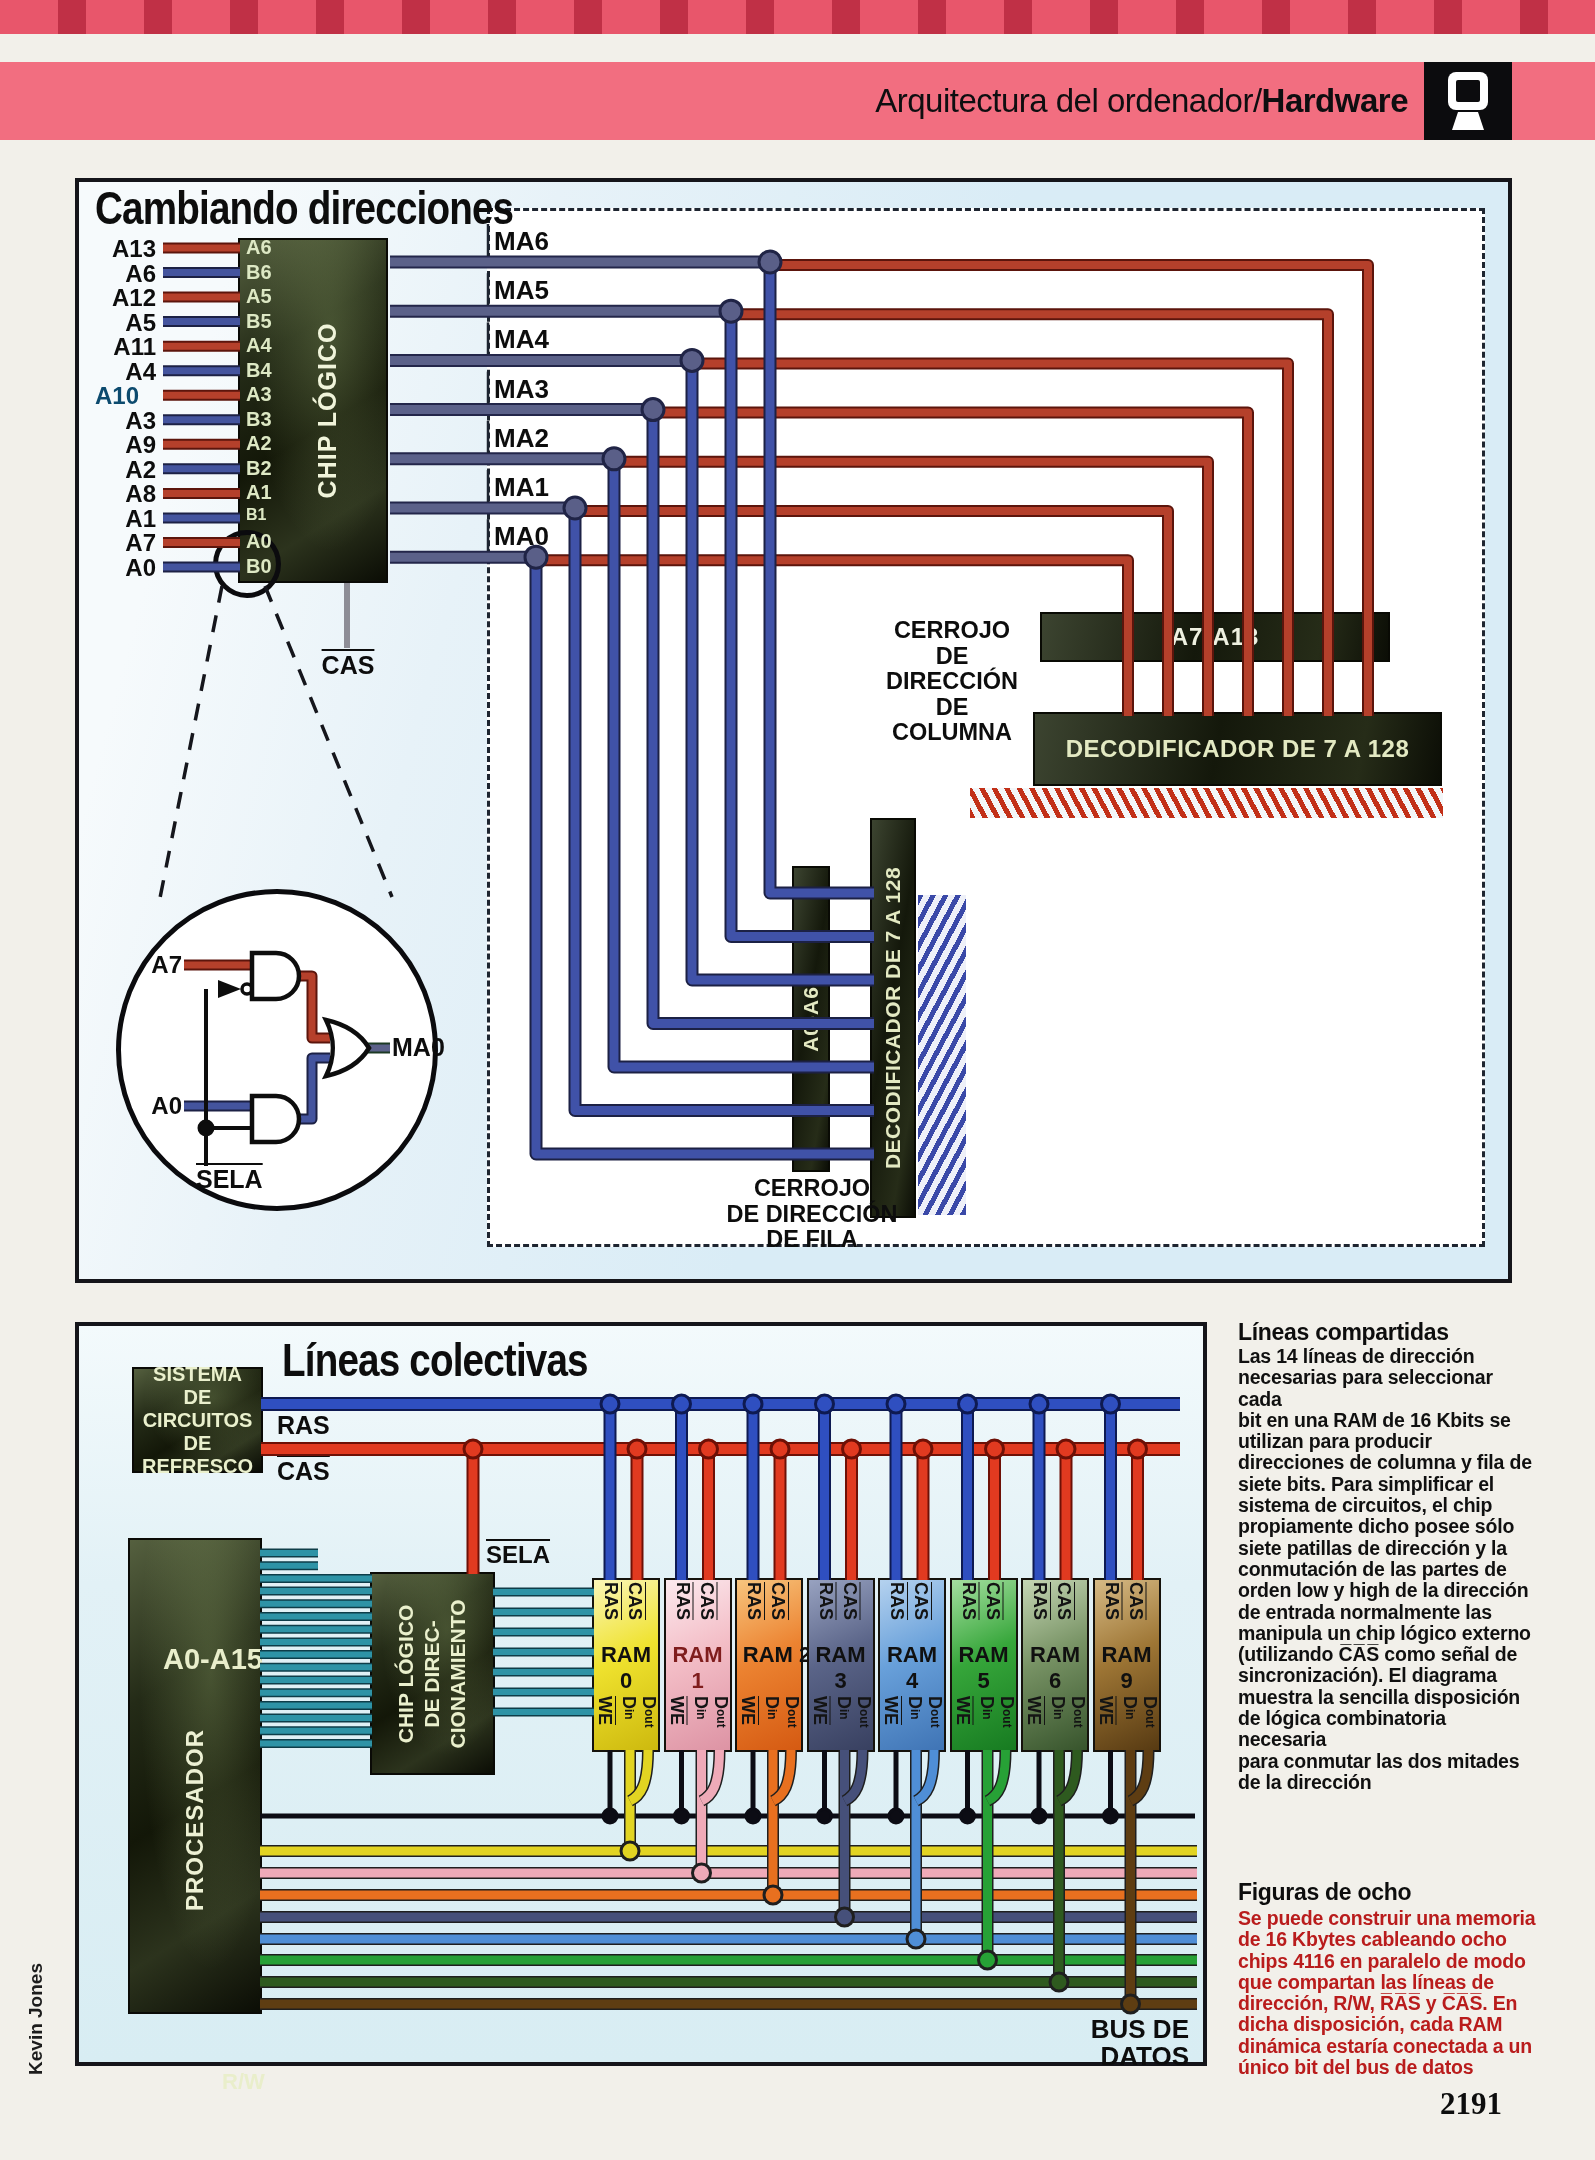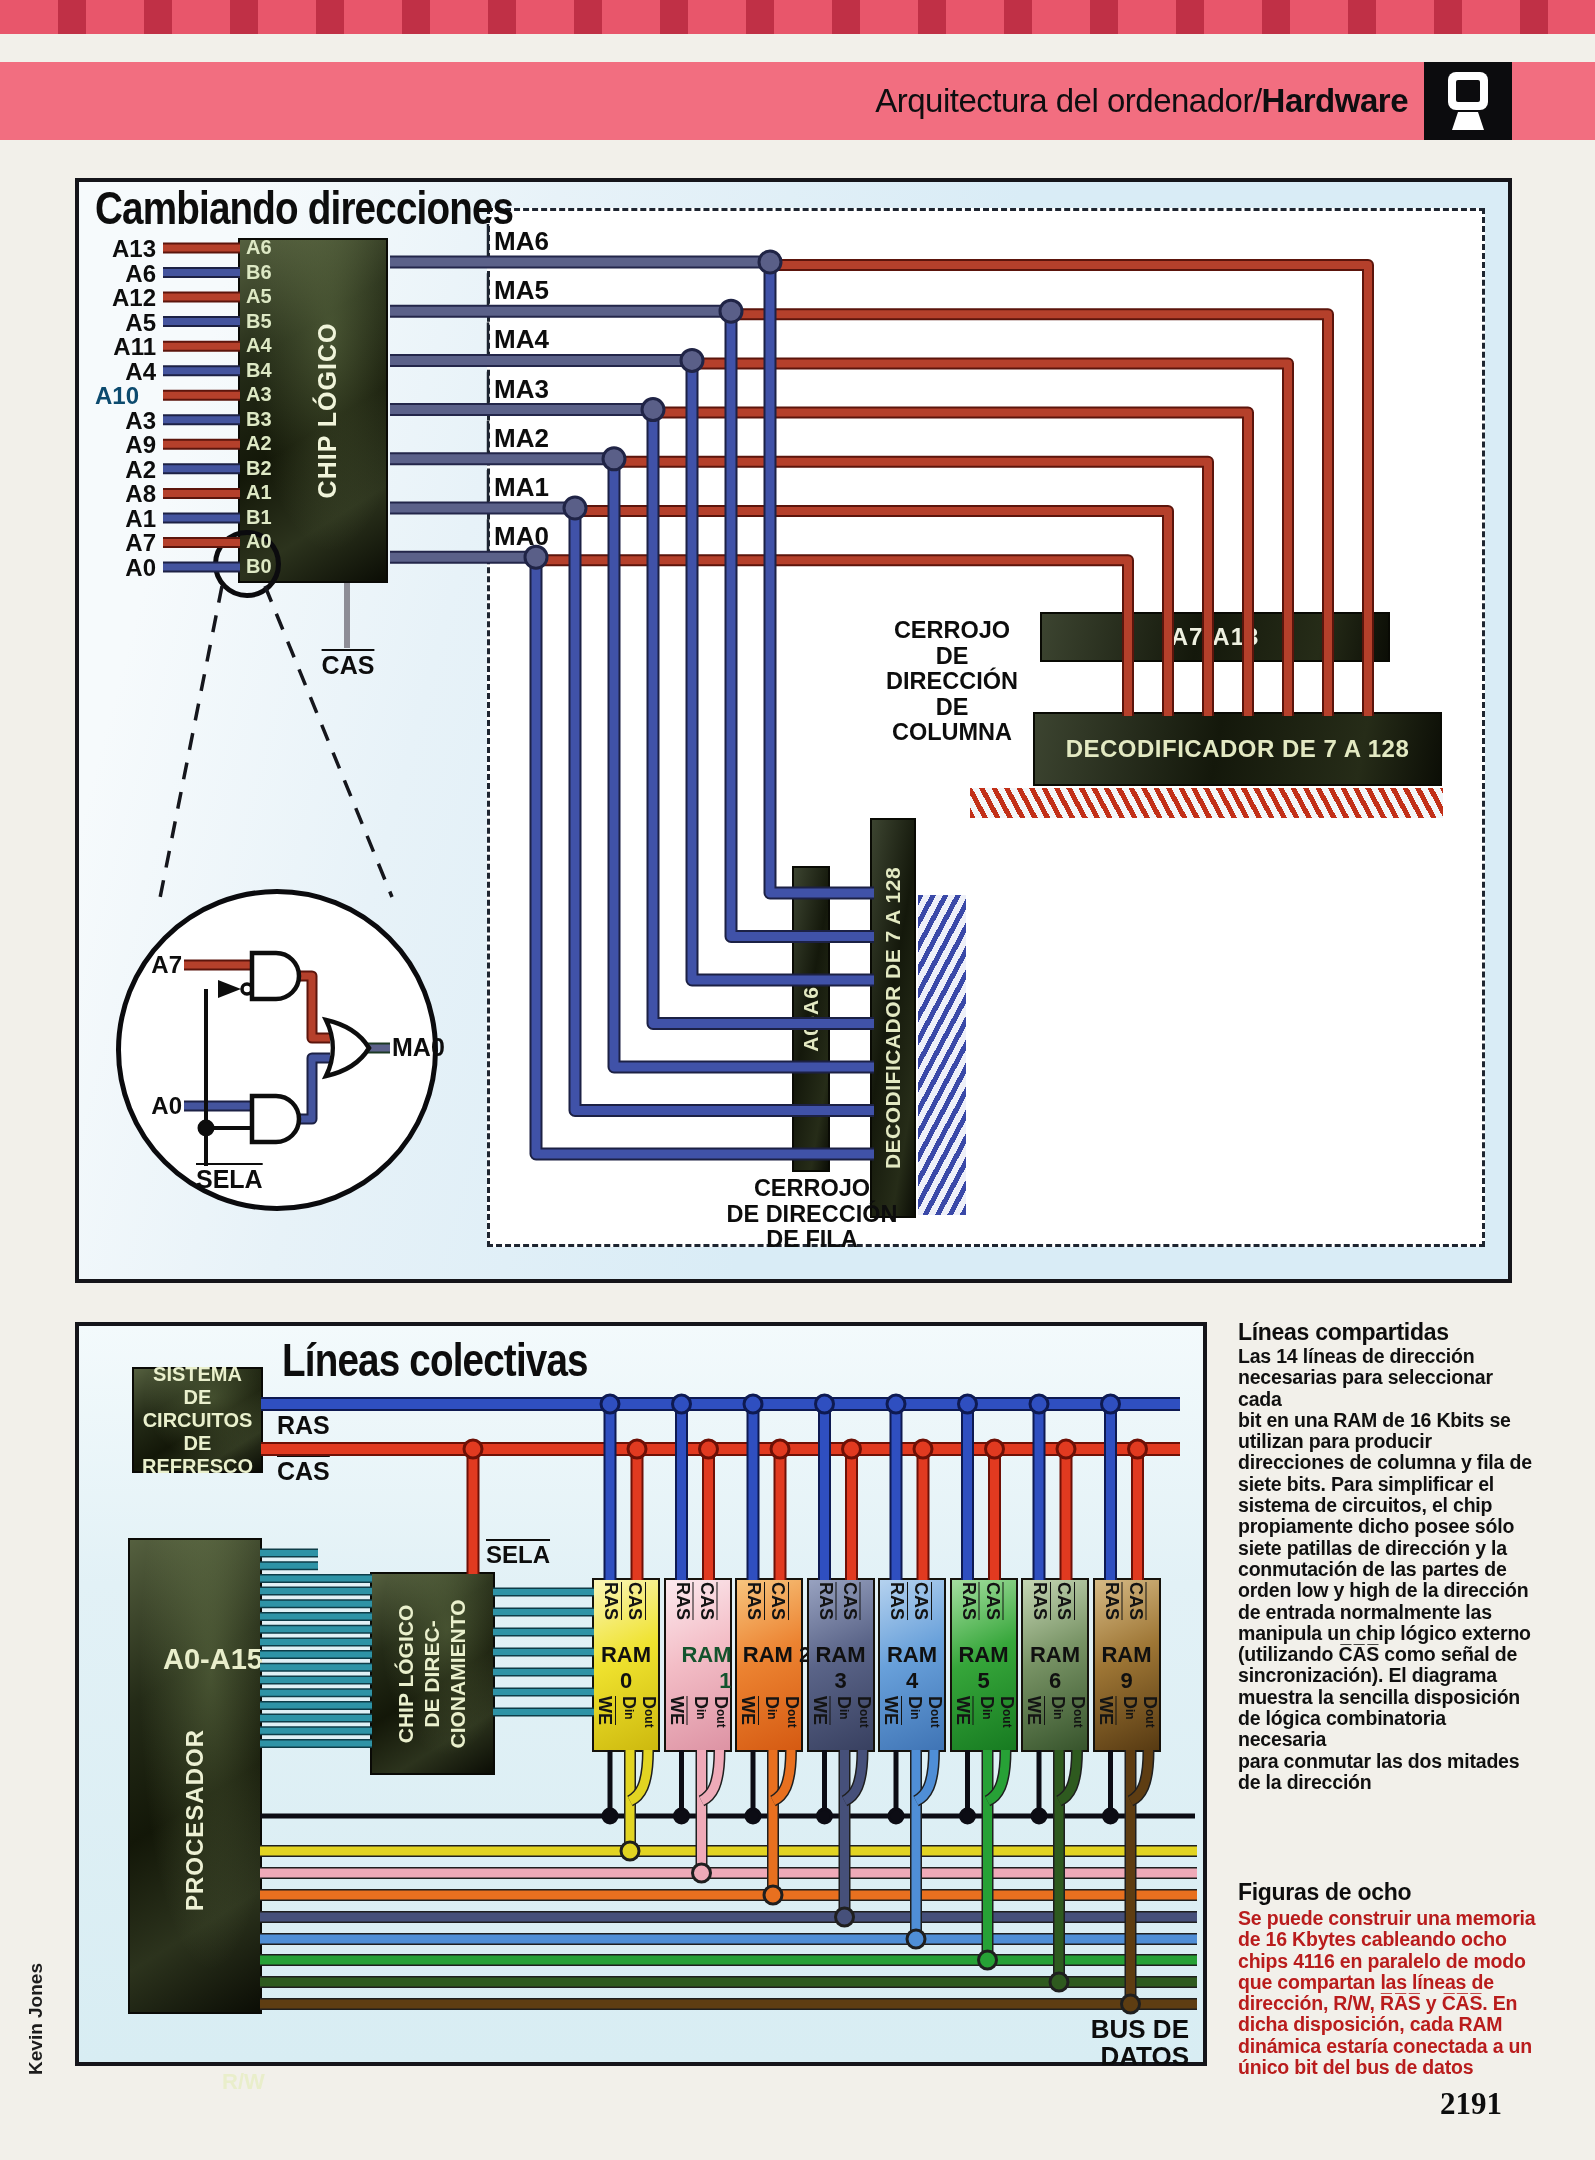--- a/index.html
+++ b/index.html
@@ -446,41 +446,41 @@
     <div class="abs " style="left: 246px; top: 383.24px; font-size: 20px; font-weight: 700; color: rgb(221, 232, 196); z-index: 2;">A3</div>
     <div class="abs " style="left: 78px; top: 406.78px; width: 78px; font-size: 24px; font-weight: 700; text-align: right; color: rgb(13, 13, 13);">A3</div>
     <div class="abs " style="left: 246px; top: 407.78px; font-size: 20px; font-weight: 700; color: rgb(221, 232, 196); z-index: 2;">B3</div>
     <div class="abs " style="left: 78px; top: 431.32px; width: 78px; font-size: 24px; font-weight: 700; text-align: right; color: rgb(13, 13, 13);">A9</div>
     <div class="abs " style="left: 246px; top: 432.32px; font-size: 20px; font-weight: 700; color: rgb(221, 232, 196); z-index: 2;">A2</div>
     <div class="abs " style="left: 78px; top: 455.86px; width: 78px; font-size: 24px; font-weight: 700; text-align: right; color: rgb(13, 13, 13);">A2</div>
     <div class="abs " style="left: 246px; top: 456.86px; font-size: 20px; font-weight: 700; color: rgb(221, 232, 196); z-index: 2;">B2</div>
     <div class="abs " style="left: 78px; top: 480.4px; width: 78px; font-size: 24px; font-weight: 700; text-align: right; color: rgb(13, 13, 13);">A8</div>
     <div class="abs " style="left: 246px; top: 481.4px; font-size: 20px; font-weight: 700; color: rgb(221, 232, 196); z-index: 2;">A1</div>
     <div class="abs " style="left: 78px; top: 504.94px; width: 78px; font-size: 24px; font-weight: 700; text-align: right; color: rgb(13, 13, 13);">A1</div>
-    <div class="abs " style="left: 246px; top: 505.94px; font-size: 20px; font-weight: 700; color: rgb(221, 232, 196); z-index: 2;">B1</div>
+    <div class="abs " style="left: 246px; top: 505.94px; font-size: 16px; font-weight: 700; color: rgb(221, 232, 196); z-index: 2;">B1</div>
     <div class="abs " style="left: 78px; top: 529.48px; width: 78px; font-size: 24px; font-weight: 700; text-align: right; color: rgb(13, 13, 13);">A7</div>
     <div class="abs " style="left: 246px; top: 530.48px; font-size: 20px; font-weight: 700; color: rgb(221, 232, 196); z-index: 2;">A0</div>
     <div class="abs " style="left: 78px; top: 554.02px; width: 78px; font-size: 24px; font-weight: 700; text-align: right; color: rgb(13, 13, 13);">A0</div>
     <div class="abs " style="left: 246px; top: 555.02px; font-size: 20px; font-weight: 700; color: rgb(221, 232, 196); z-index: 2;">B0</div>
     <div class="abs " style="left: 494px; top: 521.2px; font-size: 26px; font-weight: 700; color: rgb(13, 13, 13);">MA0</div>
     <div class="abs " style="left: 494px; top: 472px; font-size: 26px; font-weight: 700; color: rgb(13, 13, 13);">MA1</div>
     <div class="abs " style="left: 494px; top: 422.8px; font-size: 26px; font-weight: 700; color: rgb(13, 13, 13);">MA2</div>
     <div class="abs " style="left: 494px; top: 373.6px; font-size: 26px; font-weight: 700; color: rgb(13, 13, 13);">MA3</div>
     <div class="abs " style="left: 494px; top: 324.4px; font-size: 26px; font-weight: 700; color: rgb(13, 13, 13);">MA4</div>
     <div class="abs " style="left: 494px; top: 275.2px; font-size: 26px; font-weight: 700; color: rgb(13, 13, 13);">MA5</div>
     <div class="abs " style="left: 494px; top: 226px; font-size: 26px; font-weight: 700; color: rgb(13, 13, 13);">MA6</div>
     <div class="abs ramchip" style="left: 592px; top: 1578px; width: 64px; height: 170px; background: linear-gradient(155deg, rgb(251, 246, 184), rgb(239, 226, 46) 45%, rgb(205, 185, 14));"></div>
     <div class="abs " style="left: 592px; top: 1642px; width: 68px; text-align: center; font-size: 22px; font-weight: 800; color: rgb(16, 16, 16);">RAM 0</div>
     <span class="pin ovl" style="left: 600px; top: 1582px;">RAS</span>
     <span class="pin ovl" style="left: 624px; top: 1582px;">CAS</span>
     <span class="pin ovl" style="left: 594px; top: 1696px;">WE</span>
     <span class="pin" style="left: 618px; top: 1696px;">D<span class="sub">in</span></span>
     <span class="pin" style="left: 638px; top: 1696px;">D<span class="sub">out</span></span>
     <div class="abs ramchip" style="left: 663.5px; top: 1578px; width: 64px; height: 170px; background: linear-gradient(155deg, rgb(252, 233, 238), rgb(243, 189, 198) 45%, rgb(221, 147, 164));"></div>
-    <div class="abs " style="left: 663.5px; top: 1642px; width: 68px; text-align: right; font-size: 22px; font-weight: 800; color: #14532d;">RAM 1</div>
+    <div class="abs " style="left: 663.5px; top: 1642px; width: 68px; text-align: center; font-size: 22px; font-weight: 800; color: #7f1d1d;">RAM 1</div>
     <span class="pin ovl" style="left: 671.5px; top: 1582px;">RAS</span>
     <span class="pin ovl" style="left: 695.5px; top: 1582px;">CAS</span>
     <span class="pin ovl" style="left: 665.5px; top: 1696px;">WE</span>
     <span class="pin" style="left: 689.5px; top: 1696px;">D<span class="sub">in</span></span>
     <span class="pin" style="left: 709.5px; top: 1696px;">D<span class="sub">out</span></span>
     <div class="abs ramchip" style="left: 735px; top: 1578px; width: 64px; height: 170px; background: linear-gradient(155deg, rgb(247, 197, 126), rgb(236, 131, 49) 45%, rgb(213, 90, 18));"></div>
     <div class="abs " style="left: 735px; top: 1642px; width: 84px; text-align: center; font-size: 22px; font-weight: 800; color: rgb(16, 16, 16);">RAM 2</div>
     <span class="pin ovl" style="left: 743px; top: 1582px;">RAS</span>
     <span class="pin ovl" style="left: 767px; top: 1582px;">CAS</span>
     <span class="pin ovl" style="left: 737px; top: 1696px;">WE</span>

